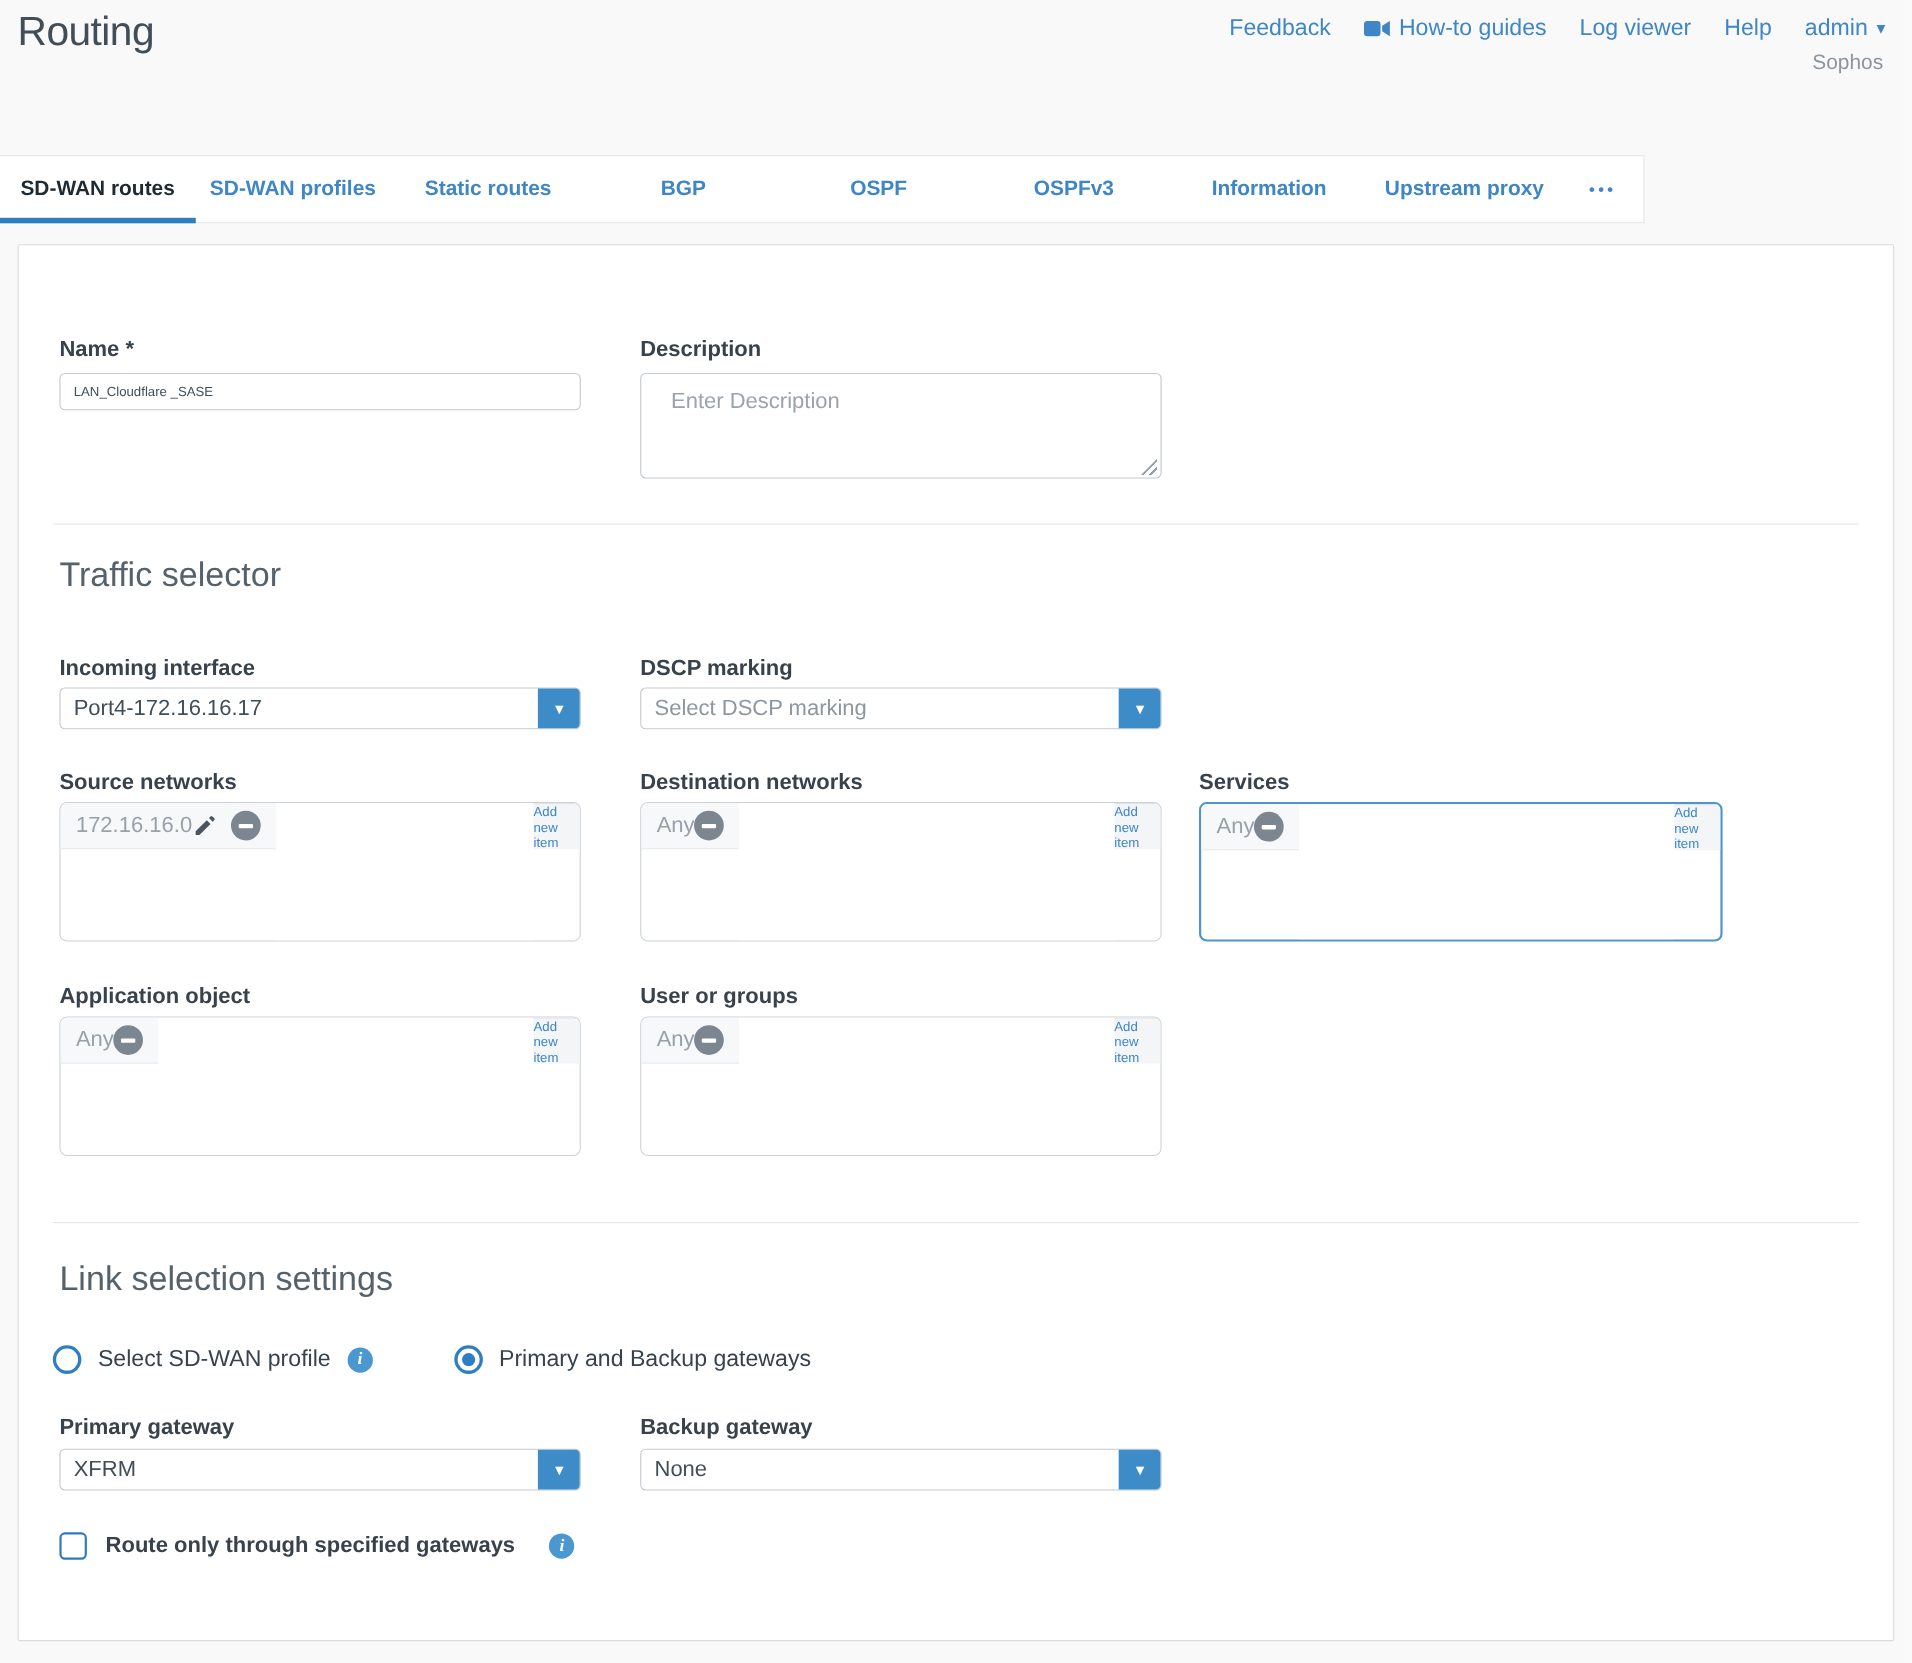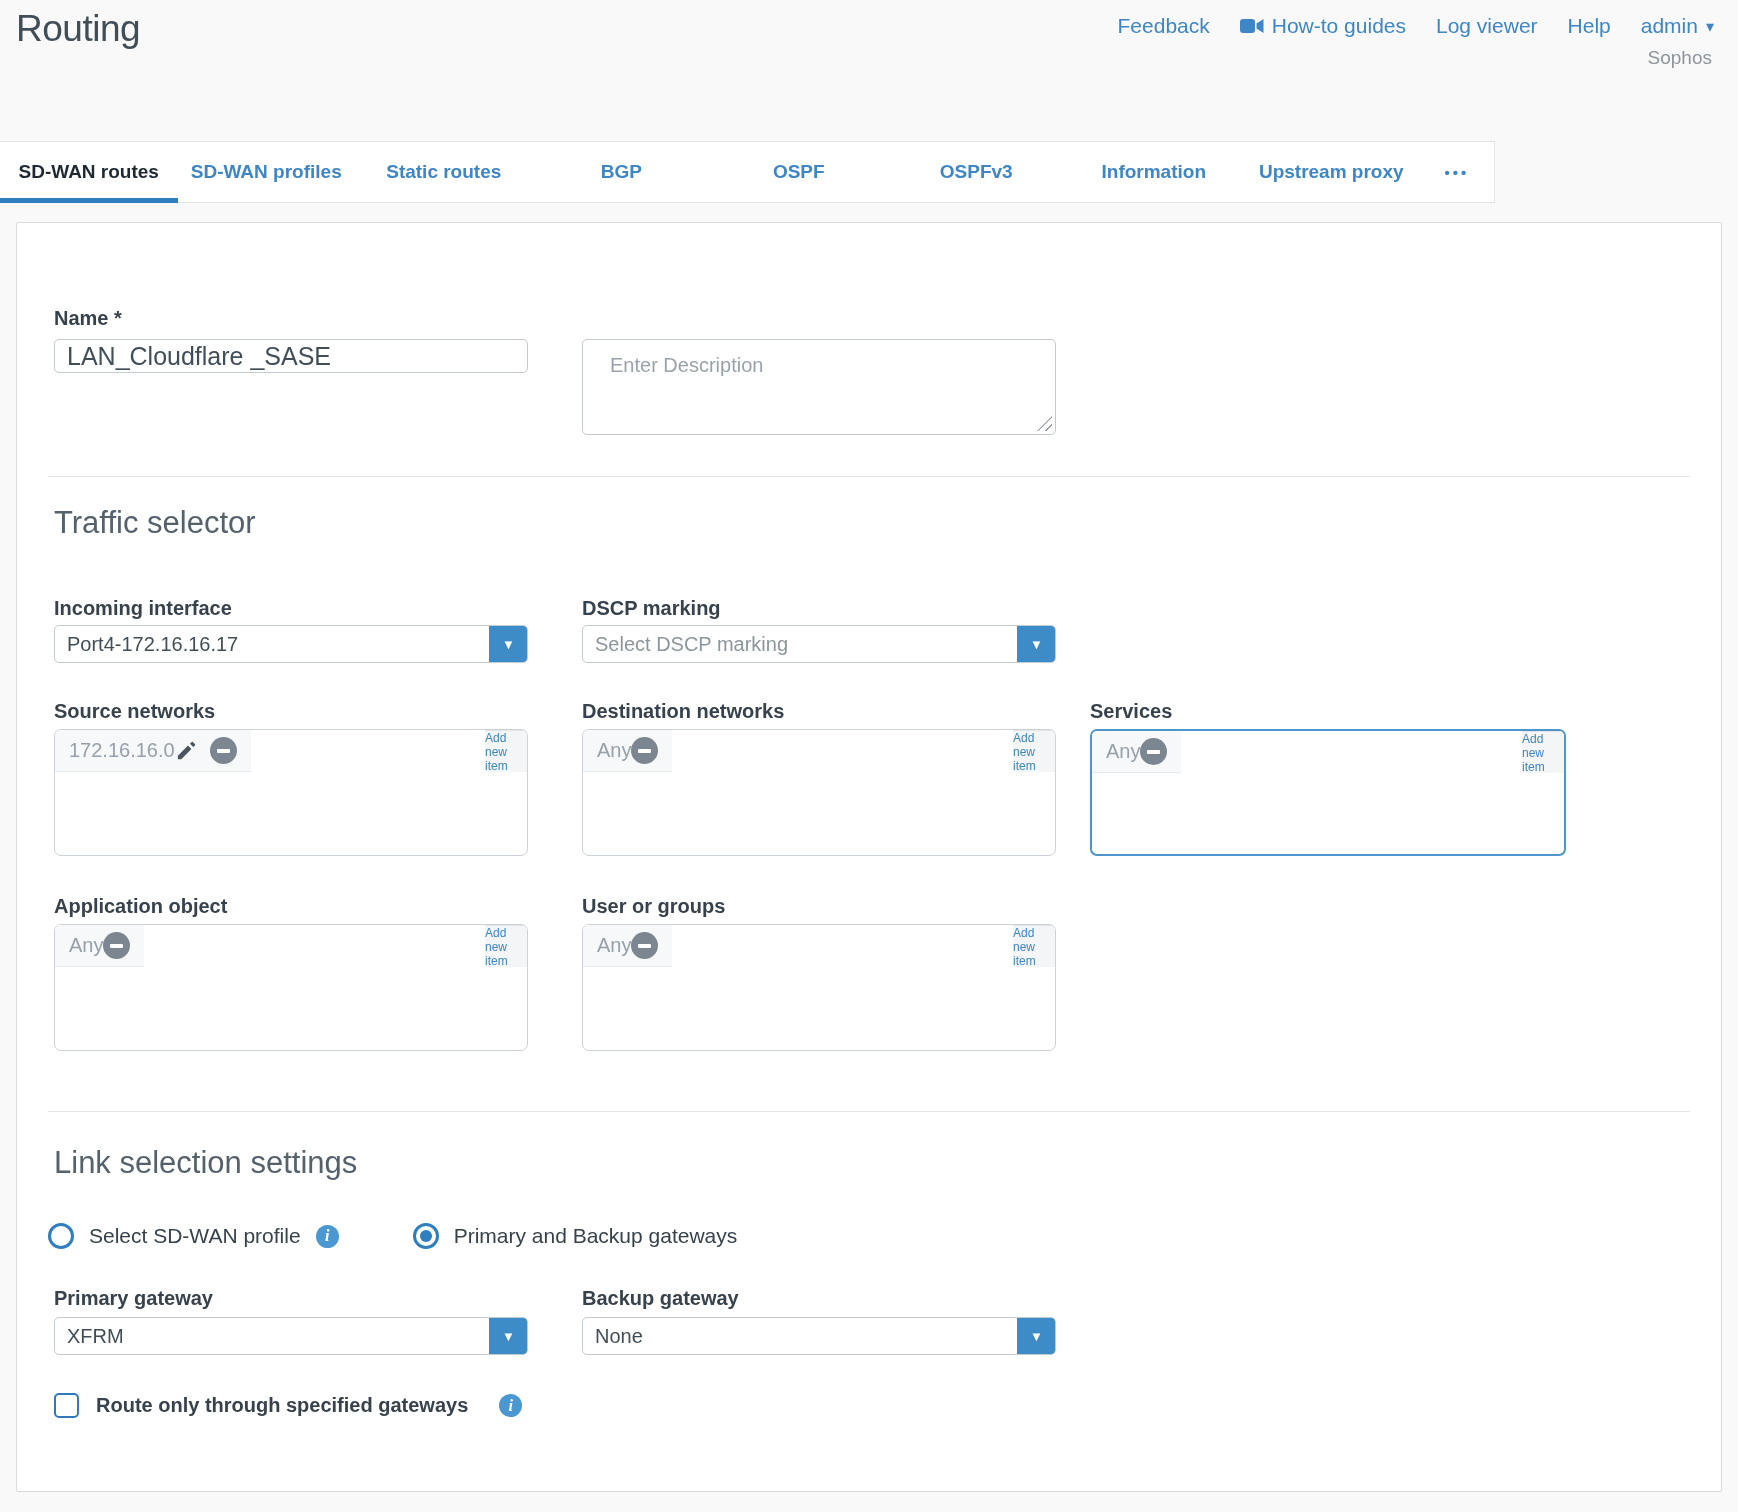--- a/index.html
+++ b/index.html
@@ -59,21 +59,21 @@
   .col1 { left:37px; width:474px; }
   .col2 { left:565px; width:474px; }
   .col3 { left:1073px; width:476px; }
 
   .field-label { font-size:20px; font-weight:700; color:#37424c; }
   .divider { left:31px; right:31px; border-top:1px solid #e3e6e8; }
   .section-heading { font-size:31px; font-weight:400; color:#55616b; }
 
   .text-input {
     width:100%; height:34px; border:1px solid #c3cad0; border-radius:5px;
-    padding:0 12px; font-size:25px; color:#414e58; outline:none;
+    padding:0 12px; font-size:12px; color:#414e58; outline:none;
     font-family:"Liberation Sans","DejaVu Sans",sans-serif;
   }
   .textarea-wrap { position:relative; width:100%; }
   .textarea {
     width:100%; height:96px; border:1px solid #c3cad0; border-radius:5px;
     padding:14px 27px; font-size:20px; color:#414e58; resize:none; outline:none;
     font-family:"Liberation Sans","DejaVu Sans",sans-serif;
   }
   .textarea::placeholder { color:#9aa3ab; }
   .resize-handle {
@@ -179,20 +179,21 @@
   <div class="tab">OSPF</div>
   <div class="tab">OSPFv3</div>
   <div class="tab">Information</div>
   <div class="tab">Upstream proxy</div>
   <div class="tab-overflow">•••</div>
 </div>
 
 <div class="panel">
 
   <div class="abs col1 field-label" style="top:84px">Name *</div>
+  <div class="abs col2 field-label" style="top:84px">Description</div>
 
   <div class="abs col1" style="top:116px">
     <input class="text-input" type="text" value="LAN_Cloudflare _SASE" style="">
   </div>
   <div class="abs col2" style="top:116px">
     <div class="textarea-wrap">
       <textarea class="textarea" placeholder="Enter Description" style=""></textarea>
       <div class="resize-handle"></div>
     </div>
   </div>

